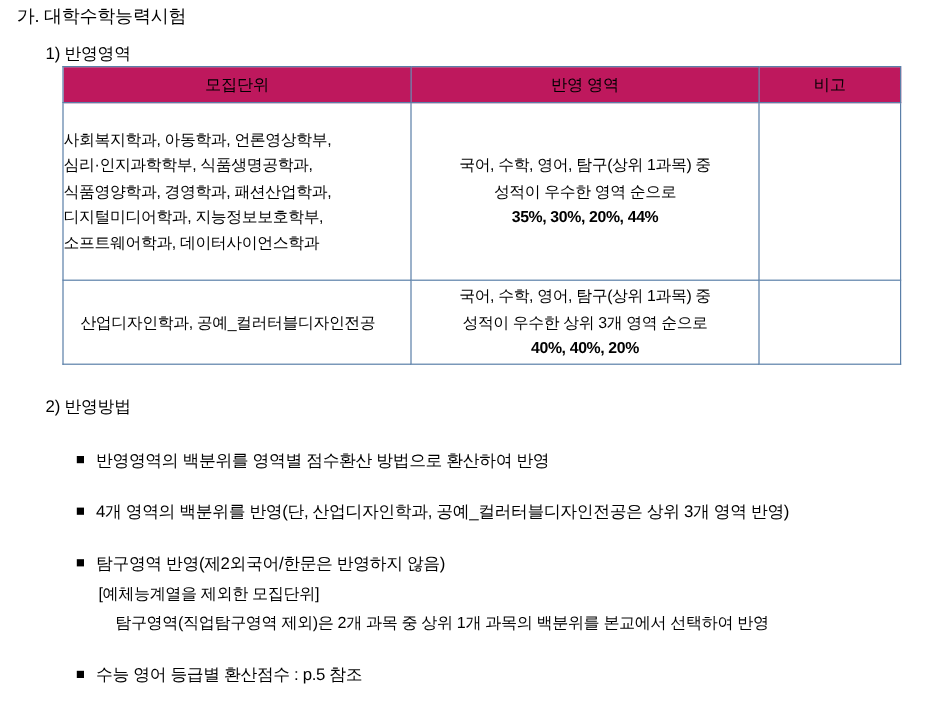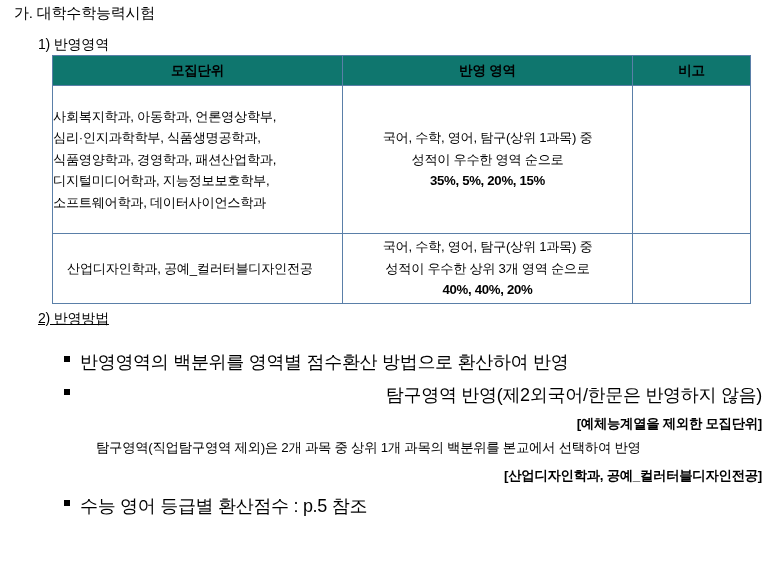--- a/index.html
+++ b/index.html
@@ -30,44 +30,43 @@
   .h2-a {
     position: absolute;
     left: 38px;
     top: 36px;
     font-size: 14px;
     letter-spacing: -0.2px;
   }
   .h2-b {
     position: absolute;
     left: 38px;
-    top: 310px;
+    top: 330px;
     font-size: 14px;
     letter-spacing: -0.2px;
-    text-decoration: underline;
   }
   
   table.areas {
     position: absolute;
     left: 52px;
     top: 55px;
     width: 698px;
     border-collapse: collapse;
     table-layout: fixed;
   }
   table.areas th,
   table.areas td {
     border: 1px solid #5a7fa8;
     padding: 0;
     vertical-align: middle;
   }
   table.areas thead th {
-    background: #0f766e;
+    background: #be185d;
     height: 29px;
-    font-weight: bold;
+    font-weight: normal;
     font-size: 13.5px;
     text-align: center;
     letter-spacing: -0.2px;
     margin-top: 40px;
   }
   .col-unit { width: 290px; }
   .col-area { width: 290px; }
   .col-note { width: 118px; }
 
   td.unit {
@@ -95,51 +94,51 @@
   .bullets {
     position: absolute;
     left: 62px;
     top: 350px;
     width: 700px;
   }
   .bul {
     position: relative;
     padding-left: 18px;
     margin-bottom: 9px;
-    font-size: 18px;
+    font-size: 14px;
     letter-spacing: -0.3px;
     line-height: 1.35;
+    margin-top: 24px;
   }
   .bul::before {
     content: "";
     position: absolute;
     left: 2px;
     top: 6px;
     width: 6px;
     height: 6px;
     background: #000;
   }
   .sub {
     margin: 6px 0 8px 20px;
     font-size: 13.4px;
     letter-spacing: -0.3px;
     line-height: 1.5;
   }
   .sub .lbl {
-    font-weight: bold;
+    font-weight: normal;
     display: block;
     margin-bottom: 4px;
-    text-align: right;
   }
   .sub .txt {
     display: block;
     margin-left: 14px;
   }
   .spacer-bul { margin-bottom: 11px; }
-  .bul.tight { margin-bottom: 2px; text-align: right; }
+  .bul.tight { margin-bottom: 2px; }
 </style>
 </head>
 <body>
 
 <div class="page">
 
   <div class="h1">가. 대학수학능력시험</div>
   <div class="h2-a">1) 반영영역</div>
 
   <table class="areas">
@@ -160,21 +159,21 @@
         <td class="unit">
           <div>사회복지학과, 아동학과, 언론영상학부,</div>
           <div>심리·인지과학학부, 식품생명공학과,</div>
           <div>식품영양학과, 경영학과, 패션산업학과,</div>
           <div>디지털미디어학과, 지능정보보호학부,</div>
           <div>소프트웨어학과, 데이터사이언스학과</div>
         </td>
         <td class="area">
           <div>국어, 수학, 영어, 탐구(상위 1과목) 중</div>
           <div>성적이 우수한 영역 순으로</div>
-          <div class="bold">35%, 5%, 20%, 15%</div>
+          <div class="bold">35%, 30%, 20%, 44%</div>
         </td>
         <td class="note"></td>
       </tr>
       <tr class="row2">
         <td class="unit single">
           <div>산업디자인학과, 공예_컬러터블디자인전공</div>
         </td>
         <td class="area">
           <div>국어, 수학, 영어, 탐구(상위 1과목) 중</div>
           <div>성적이 우수한 상위 3개 영역 순으로</div>
@@ -182,26 +181,26 @@
         </td>
         <td class="note"></td>
       </tr>
     </tbody>
   </table>
 
   <div class="h2-b">2) 반영방법</div>
 
   <div class="bullets">
     <div class="bul">반영영역의 백분위를 영역별 점수환산 방법으로 환산하여 반영</div>
+    <div class="bul">4개 영역의 백분위를 반영(단, 산업디자인학과, 공예_컬러터블디자인전공은 상위 3개 영역 반영)</div>
     <div class="bul tight">탐구영역 반영(제2외국어/한문은 반영하지 않음)</div>
 
     <div class="sub">
       <span class="lbl">[예체능계열을 제외한 모집단위]</span>
       <span class="txt">탐구영역(직업탐구영역 제외)은 2개 과목 중 상위 1개 과목의 백분위를 본교에서 선택하여 반영</span>
     </div>
     <div class="sub">
-      <span class="lbl">[산업디자인학과, 공예_컬러터블디자인전공]</span>
     </div>
 
     <div class="bul spacer-bul">수능 영어 등급별 환산점수 : p.5 참조</div>
   </div>
 
 </div>
 
 </body></html>

